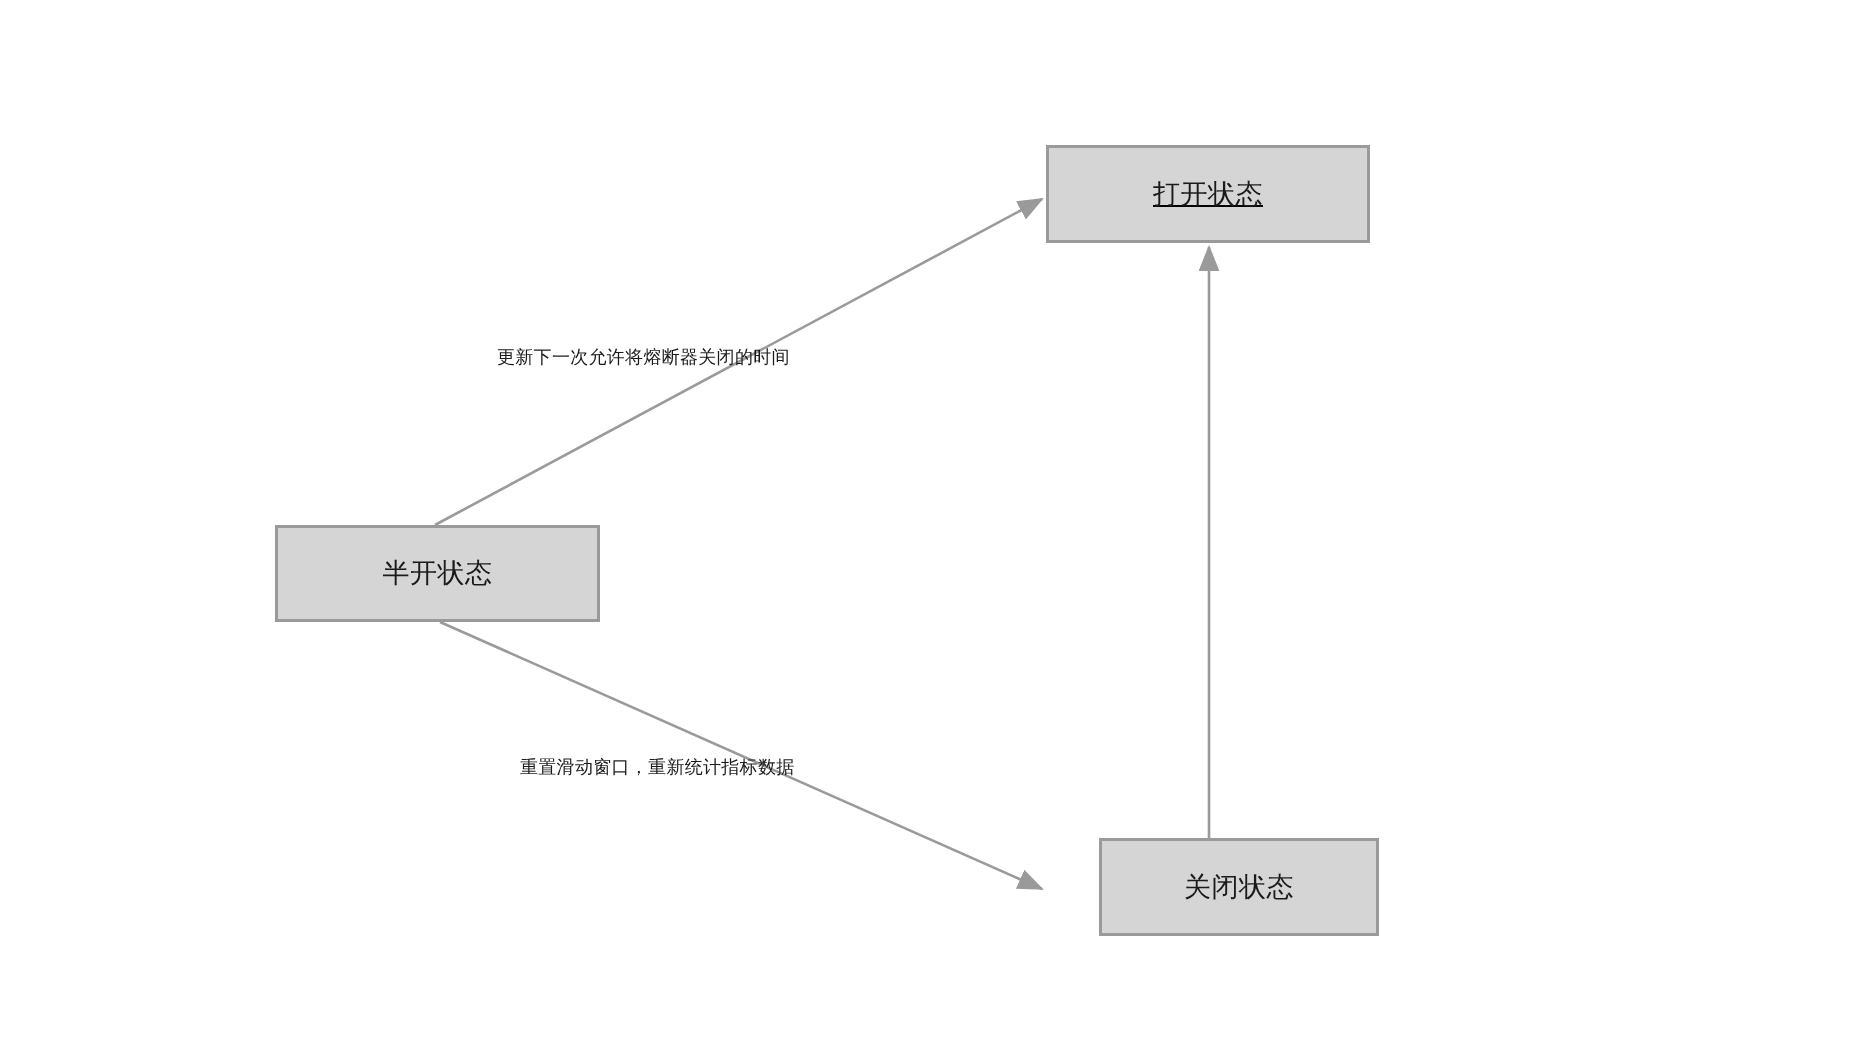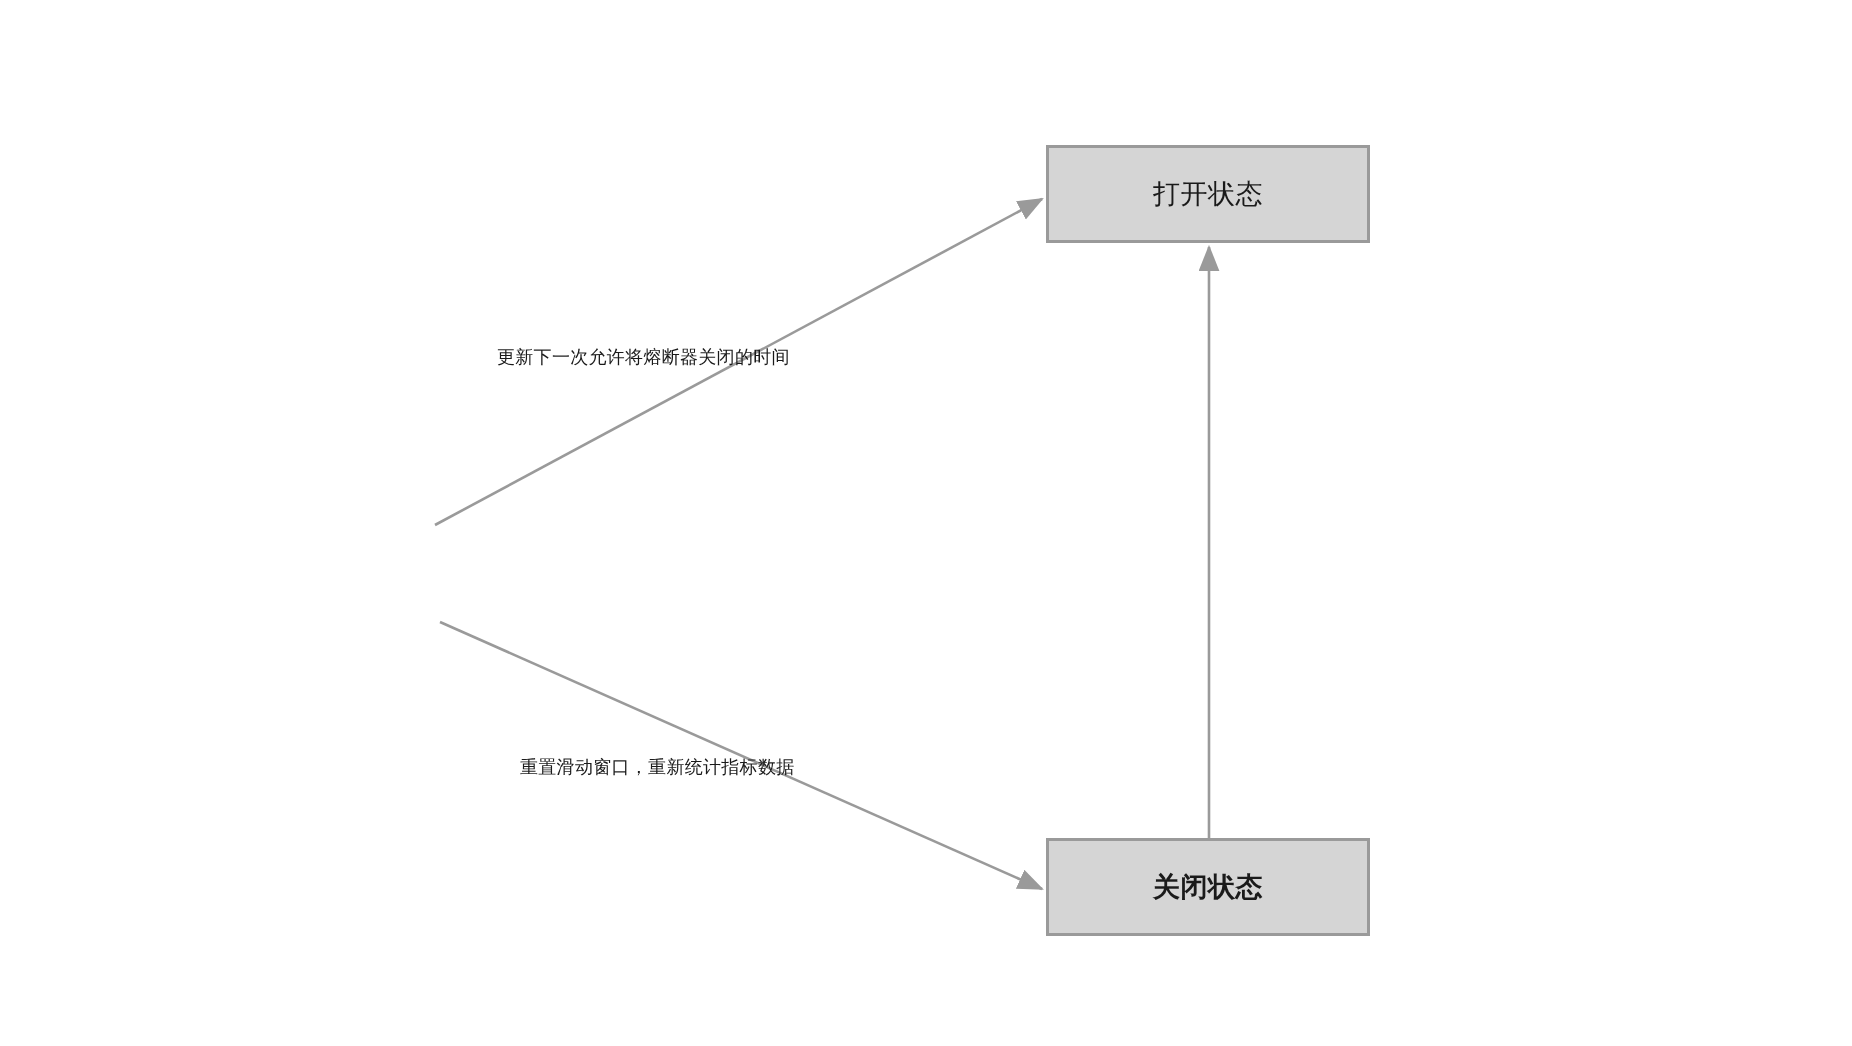--- a/index.html
+++ b/index.html
@@ -44,23 +44,23 @@
   }
   .edge-label {
     position: absolute;
     font-size: 18px;
     color: #1a1a1a;
     line-height: 1;
     letter-spacing: 0.3px;
     white-space: nowrap;
     background: transparent;
   }
-  #node-open    { left: 1046px; top: 145px; width: 324px; height: 98px; }
+  #node-open    { left: 1046px; top: 145px; width: 324px; height: 98px; text-decoration: underline; }
   #node-halfopen{ left: 275px;  top: 525px; width: 325px; height: 97px; }
-  #node-closed  { left: 1046px; top: 838px; width: 324px; height: 98px; font-weight: bold; }
+  #node-closed  { left: 1099px; top: 838px; width: 280px; height: 98px; }
 
   #label-halfopen-to-open { left: 497px;  top: 348px; }
   #label-closed-to-open   { left: 855px;  top: 532px; }
   #label-halfopen-to-closed { left: 520px; top: 758px; }
 </style>
 </head>
 <body>
 
 <div id="canvas">
 
@@ -75,20 +75,23 @@
 
     <line x1="1209" y1="838" x2="1209" y2="247" stroke="#9a9a9a" stroke-width="2.6" marker-end="url(#arrowhead)"></line>
 
     <line x1="440" y1="622" x2="1042" y2="889" stroke="#9a9a9a" stroke-width="2.6" marker-end="url(#arrowhead)"></line>
   </svg>
 
   <div class="node" id="node-open">
     <span class="node-label">打开状态</span>
   </div>
 
+  <div class="node" id="node-halfopen">
+    <span class="node-label">半开状态</span>
+  </div>
 
   <div class="node" id="node-closed">
     <span class="node-label">关闭状态</span>
   </div>
 
   <div class="edge-label" id="label-halfopen-to-open">更新下一次允许将熔断器关闭的时间</div>
 
 
   <div class="edge-label" id="label-halfopen-to-closed">重置滑动窗口，重新统计指标数据</div>
 

